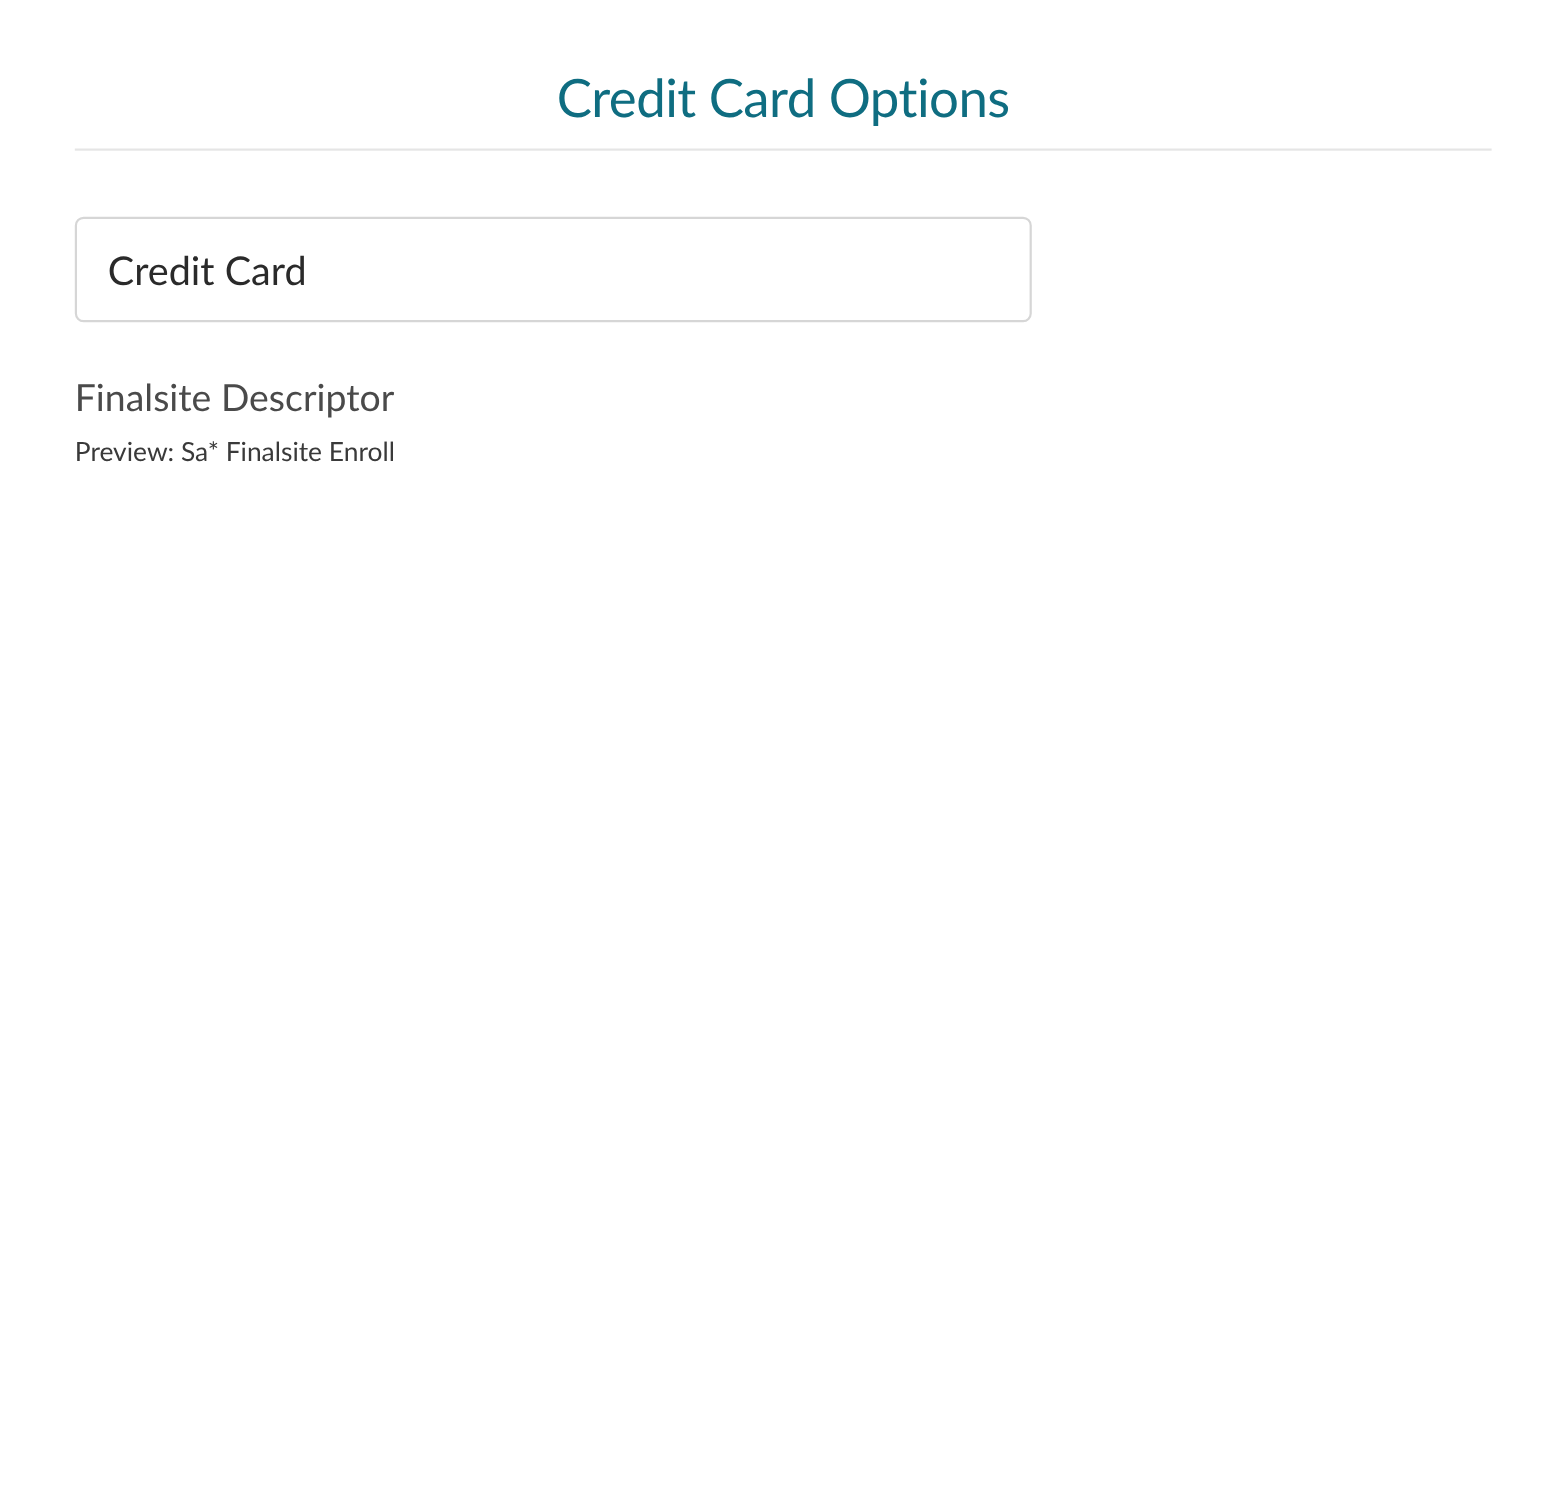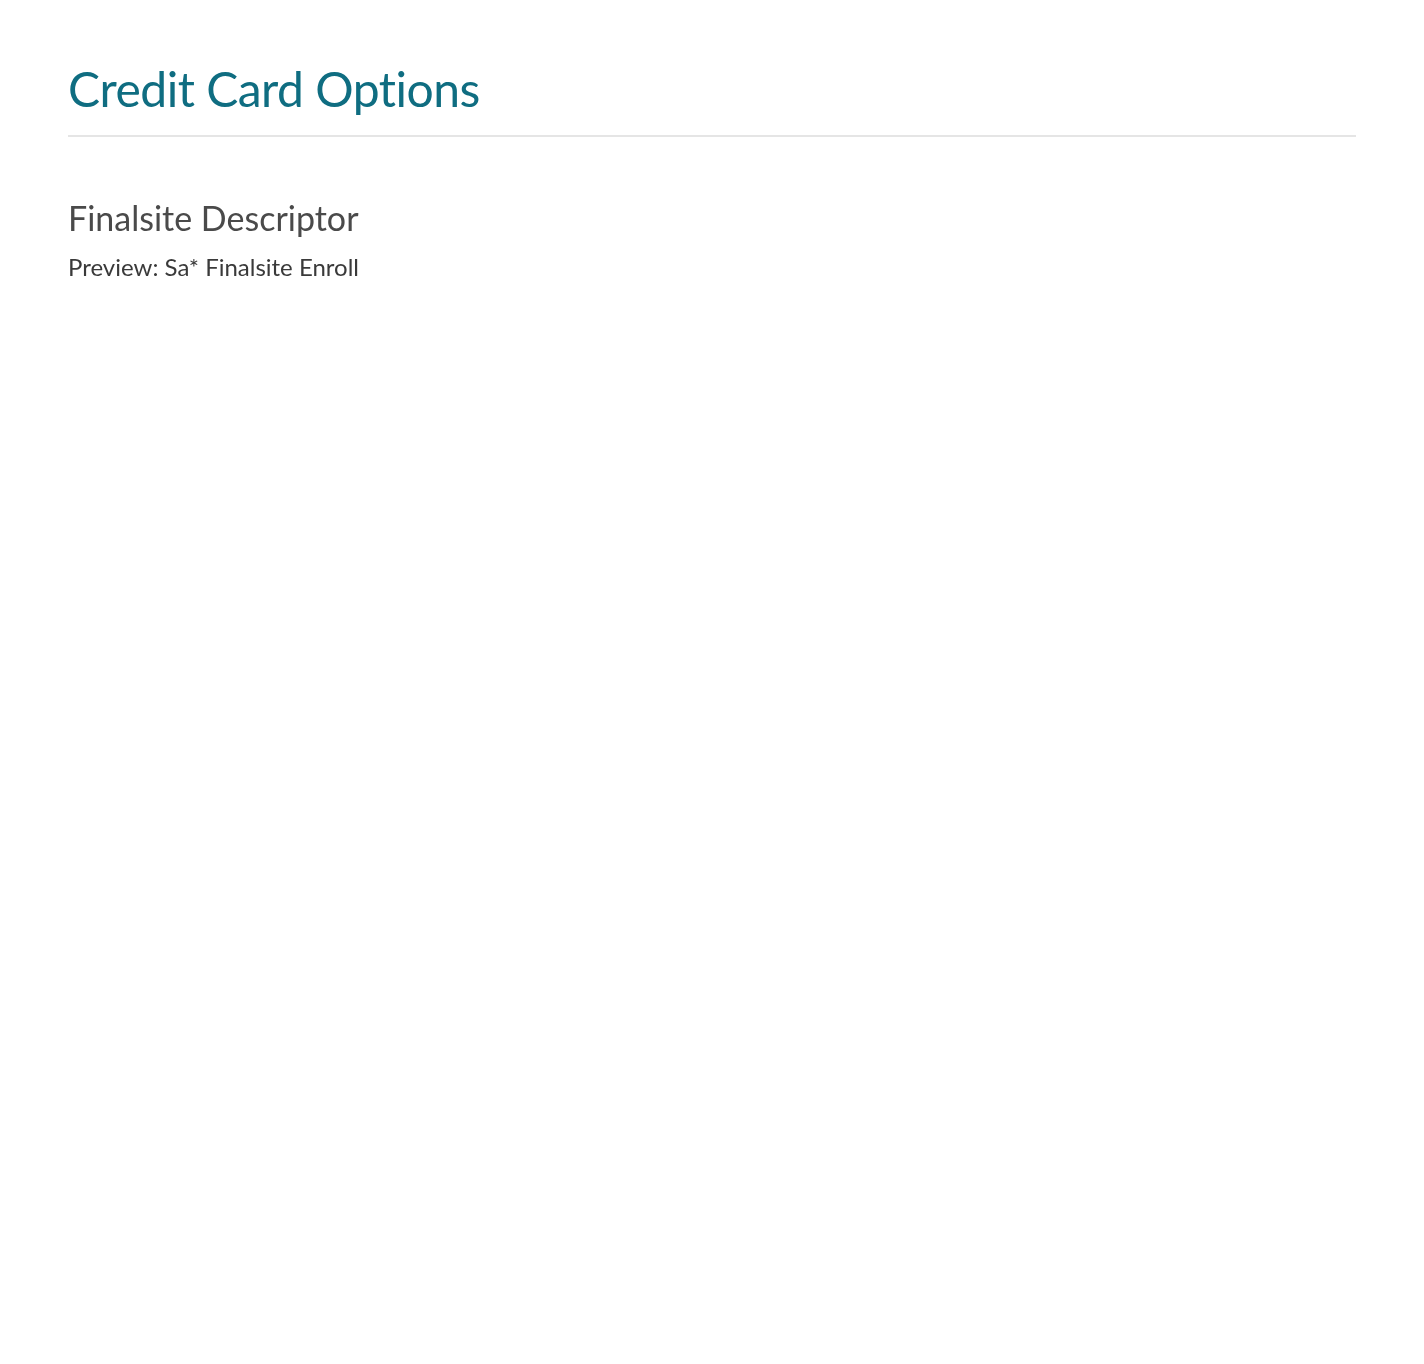--- a/index.html
+++ b/index.html
@@ -15,20 +15,21 @@
       padding: 60px 68px;
     }
     .section-header {
       color: #0f6d81;
       font-size: 48px;
       font-weight: 400;
       padding-bottom: 18px;
       border-bottom: 2px solid #e5e5e5;
       margin-bottom: 60px;
       letter-spacing: -0.5px;
+      text-align: center;
     }
     .form-group {
       margin-bottom: 48px;
     }
     .form-label {
       display: block;
       color: #4a4a4a;
       font-size: 34px;
       font-weight: 400;
       margin-bottom: 14px;
@@ -59,20 +60,21 @@
       line-height: 1.65;
       max-width: 880px;
     }
   </style>
 </head>
 <body>
 
 <h2 class="section-header">Credit Card Options</h2>
 
 <div class="form-group">
+  <input type="text" class="form-input" value="Credit Card" style="">
 </div>
 
 <div class="form-group">
 </div>
 
 <div class="form-group">
   <label class="form-label">Finalsite Descriptor</label>
   <div class="preview-text">Preview: Sa* Finalsite Enroll</div>
 </div>
 

